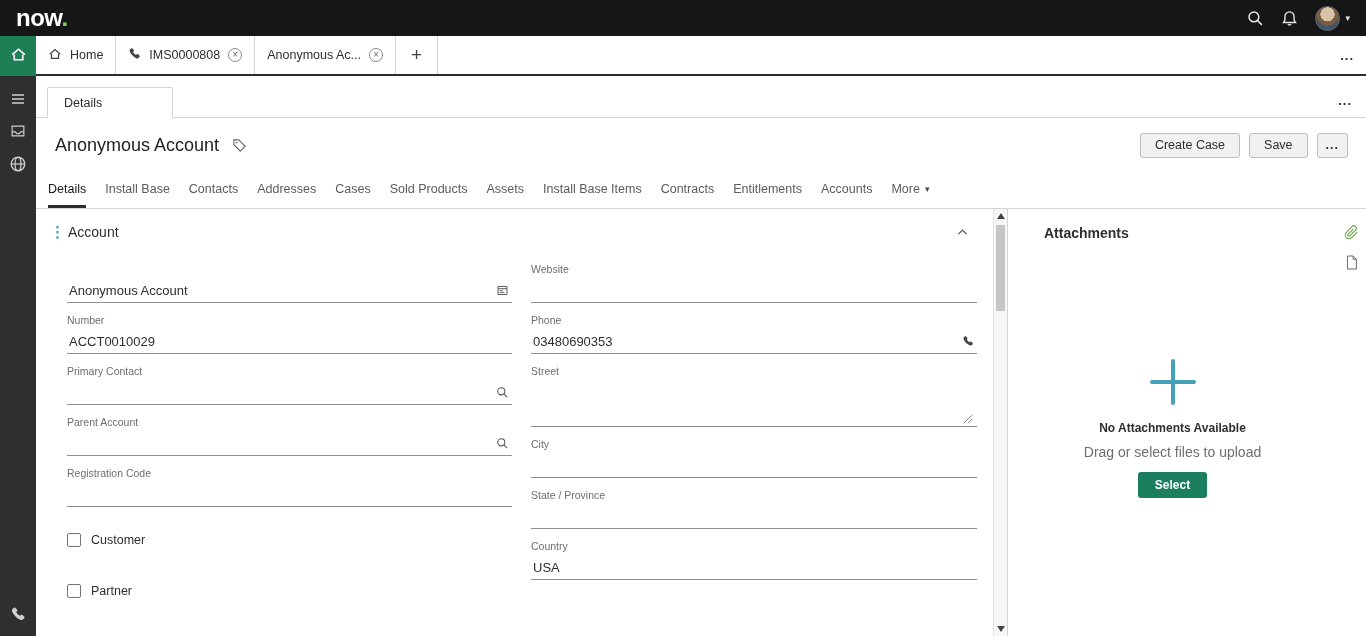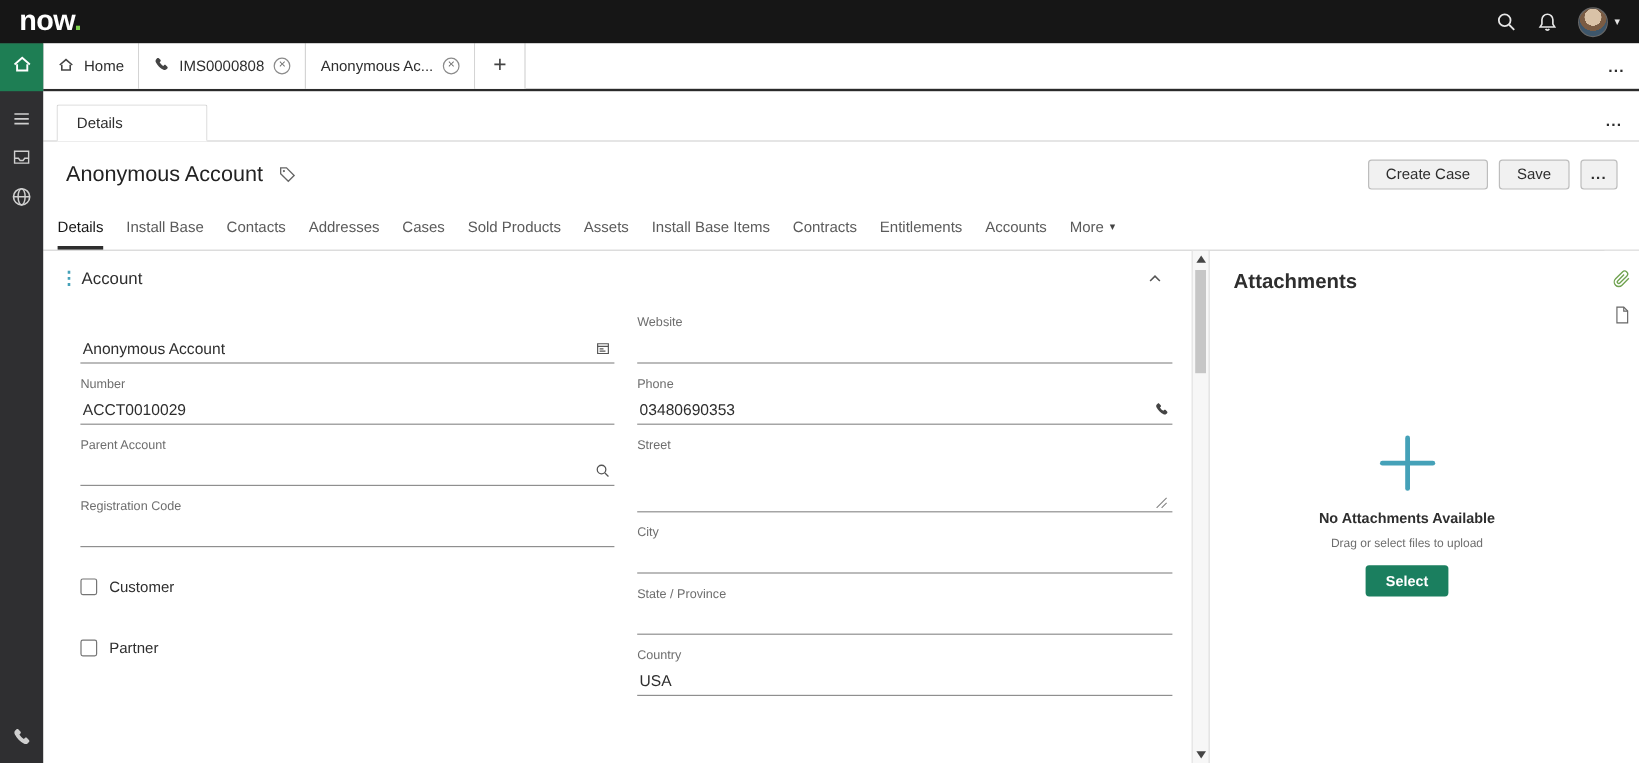--- a/index.html
+++ b/index.html
@@ -89,28 +89,28 @@
   
   .scrollbar { width:14px; background:#f7f7f7; border-left:1px solid #e3e3e3; position:relative; }
   .sb-thumb { position:absolute; top:16px; left:2px; right:2px; height:86px; background:#c6c6c6; cursor:pointer; }
   .sb-up { position:absolute; top:4px; left:3px; width:0; height:0;
            border-left:4px solid transparent; border-right:4px solid transparent; border-bottom:6px solid #454545; }
   .sb-down { position:absolute; bottom:4px; left:3px; width:0; height:0;
            border-left:4px solid transparent; border-right:4px solid transparent; border-top:6px solid #454545; }
 
   
   .attachments { width:330px; border-left:1px solid #d4d4d4; padding:16px 20px; }
-  .attach-title { font-size:17px; font-weight:600; color:#2e2e2e; }
+  .attach-title { font-size:14px; font-weight:600; color:#2e2e2e;margin-left:16px; }
   .attach-empty { margin-top:118px; display:flex; flex-direction:column; align-items:center; }
   .plus-icon { position:relative; width:46px; height:46px; cursor:pointer; }
   .pb { position:absolute; background:#45a1b8; border-radius:2px; }
   .pb.h { left:0; right:0; top:21px; height:4px; }
   .pb.v { top:0; bottom:0; left:21px; width:4px; }
   .empty-title { margin-top:16px; font-size:12px; font-weight:700; color:#2e2e2e; }
-  .empty-sub { margin-top:9px; font-size:10px; color:#6e6e6e; }
+  .empty-sub { margin-top:9px; font-size:14px; color:#6e6e6e; }
   .select-btn { margin-top:12px; background:#1b7f5f; color:#fff; border:none; font-size:12px; font-weight:600;
                 padding:6px 17px; border-radius:3px; cursor:pointer; font-family:inherit; }
 
   .side-rail { width:29px; padding-top:16px; display:flex; flex-direction:column; align-items:center; gap:15px; background:#fff; }
   .side-rail span { cursor:pointer; display:inline-flex; }
 </style>
 </head>
 <body>
 
 <div class="header">
@@ -268,20 +268,32 @@
                 </span>
               </div>
             </div>
             <div class="field">
               <div class="flabel">Number</div>
               <div class="fvalue">
                 <span class="ftext">ACCT0010029</span>
               </div>
             </div>
             <div class="field">
+              <div class="flabel">Primary Contact</div>
+              <div class="fvalue">
+                <span class="ftext"></span>
+                <span class="ficon">
+                  <svg width="13" height="13" viewBox="0 0 16 16">
+                      <circle cx="6.5" cy="6.5" r="4.4" fill="none" stroke="#555" stroke-width="1.3"></circle>
+                      <line x1="10" y1="10" x2="13.6" y2="13.6" stroke="#555" stroke-width="1.3"></line>
+                    </svg>
+                </span>
+              </div>
+            </div>
+            <div class="field">
               <div class="flabel">Parent Account</div>
               <div class="fvalue">
                 <span class="ftext"></span>
                 <span class="ficon">
                   <svg width="13" height="13" viewBox="0 0 16 16">
                       <circle cx="6.5" cy="6.5" r="4.4" fill="none" stroke="#555" stroke-width="1.3"></circle>
                       <line x1="10" y1="10" x2="13.6" y2="13.6" stroke="#555" stroke-width="1.3"></line>
                     </svg>
                 </span>
               </div>

